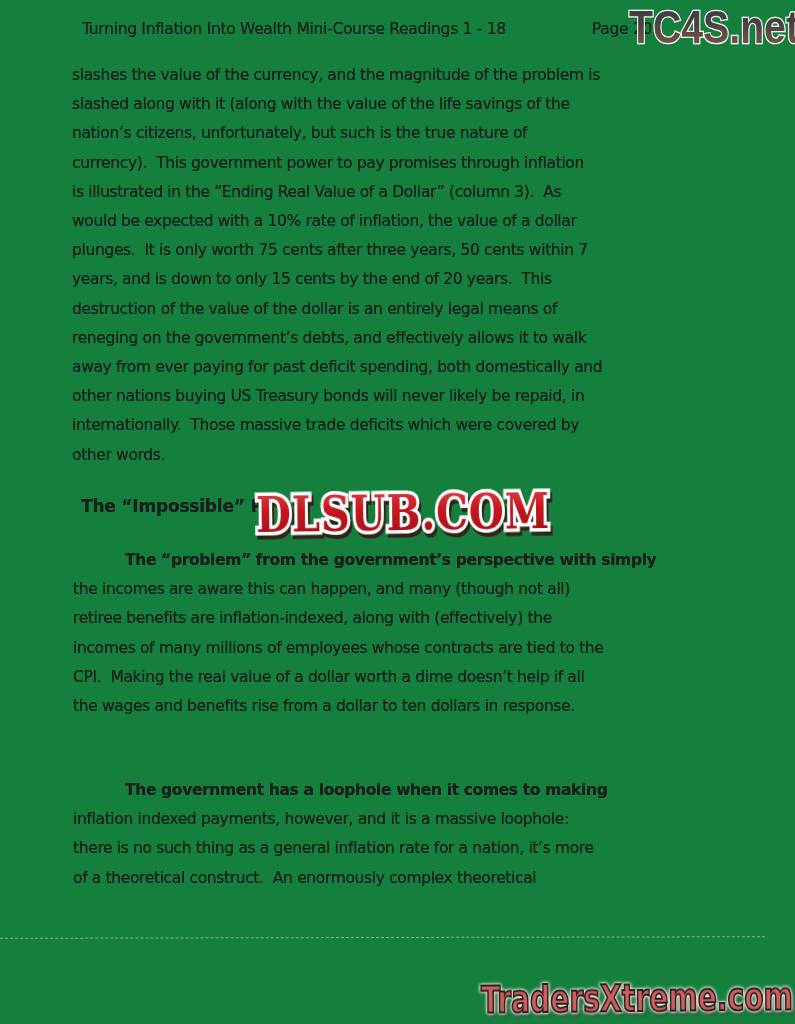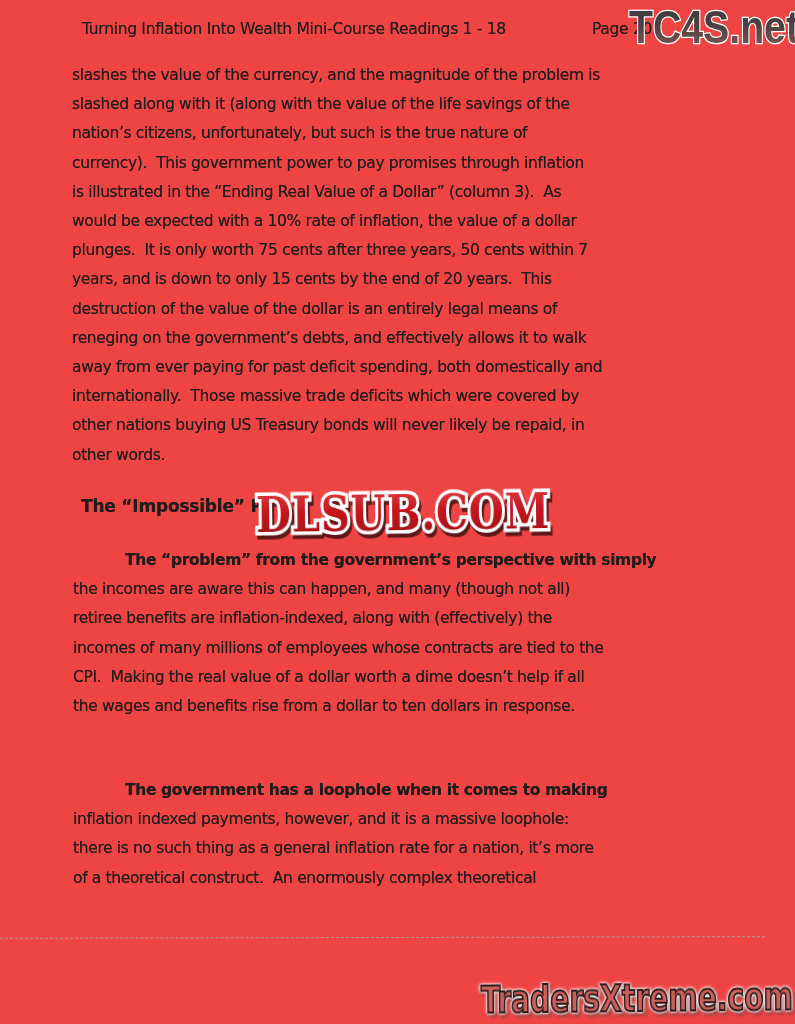--- a/index.html
+++ b/index.html
@@ -1,20 +1,20 @@
 <!DOCTYPE html>
 <html><head>
 <meta charset="utf-8">
 <style>
   html,body{margin:0;padding:0;background:#e8e8e8;}
   .page{
     position:relative;
     width:795px;height:1024px;
     margin:0 auto;
-    background:#ef4444;
+    background:#15803d;
     overflow:hidden;
     font-family:"DejaVu Sans","Liberation Sans",sans-serif;
     color:#1d1d1d;
   }
   
   .hdr-title{
     position:absolute;left:82px;top:20px;
     font-size:15.5px;letter-spacing:-0.3px;white-space:pre;
     text-shadow:0 0 .3px rgba(0,0,0,.5);
   }
@@ -83,22 +83,22 @@
       <div class="line">slashed along with it (along with the value of the life savings of the</div>
       <div class="line">nation’s citizens, unfortunately, but such is the true nature of</div>
       <div class="line">currency).  This government power to pay promises through inflation</div>
       <div class="line">is illustrated in the “Ending Real Value of a Dollar” (column 3).  As</div>
       <div class="line">would be expected with a 10% rate of inflation, the value of a dollar</div>
       <div class="line">plunges.  It is only worth 75 cents after three years, 50 cents within 7</div>
       <div class="line">years, and is down to only 15 cents by the end of 20 years.  This</div>
       <div class="line">destruction of the value of the dollar is an entirely legal means of</div>
       <div class="line">reneging on the government’s debts, and effectively allows it to walk</div>
       <div class="line">away from ever paying for past deficit spending, both domestically and</div>
+      <div class="line">other nations buying US Treasury bonds will never likely be repaid, in</div>
       <div class="line">internationally.  Those massive trade deficits which were covered by</div>
-      <div class="line">other nations buying US Treasury bonds will never likely be repaid, in</div>
       <div class="line">other words.</div>
     </div>
 
   <div class="section-heading">The “Impossible” Pa</div>
 
   <div class="wm wm-dlsub">
     <svg width="314" height="80" viewBox="0 0 314 80">
       <defs>
         <linearGradient id="gradDL" x1="0" y1="0" x2="0" y2="1">
           <stop offset="0%" stop-color="#de4347"></stop>

